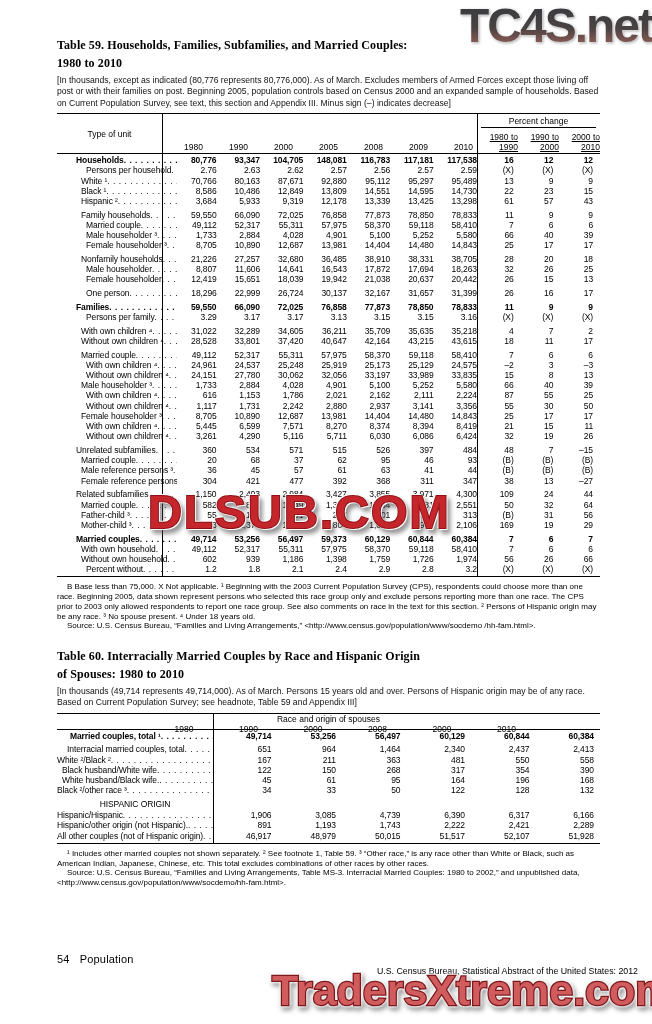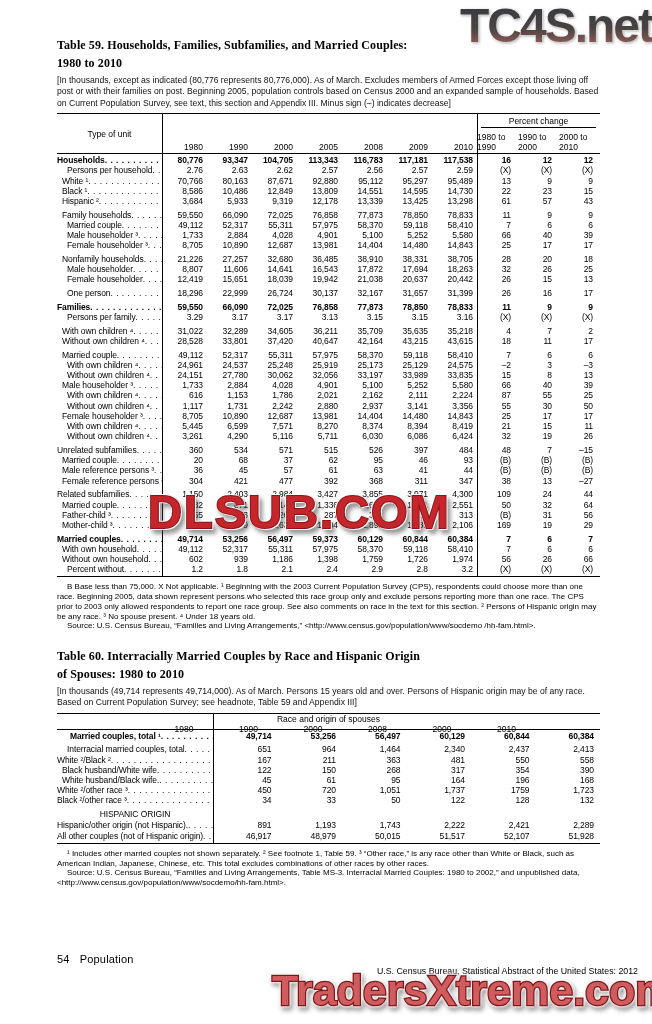--- a/index.html
+++ b/index.html
@@ -21,34 +21,34 @@
   .vline { position:absolute; top:0; bottom:0; width:1px; background:#000; }
 
   
   .t59-head { position:relative; height:40px; border-bottom:1.5px solid #000; }
   .h-stub { position:absolute; left:0; top:0; bottom:0; width:105px;
             display:flex; align-items:center; justify-content:center; font-size:8.5px; }
   .h-pct  { position:absolute; left:424px; top:2px; width:115px; text-align:center;
             font-size:8.5px; border-bottom:1px solid #000; padding-bottom:1px; }
   .h-years{ position:absolute; left:105px; right:0; bottom:1px; display:flex; align-items:flex-end; }
   .h-years .y { width:45px; text-align:right; padding-right:4px; font-size:8.5px; }
-  .h-years .p { width:41px; text-align:left; font-size:8.5px; line-height:9.5px; white-space:pre-line; }
+  .h-years .p { width:41px; text-align:right; font-size:8.5px; line-height:9.5px; white-space:pre-line;text-decoration:underline; }
 
   
   .t60-head { position:relative; height:16px; border-bottom:1.5px solid #000; display:flex; align-items:center;flex-direction:column; }
   .h-stub60 { width:156px; text-align:center; font-size:8.5px; }
   .t60-head .y6 { width:64.5px; text-align:right; padding-right:6px; font-size:8.5px; }
 
   
   .tbody { padding:1px 0 2px 0; }
   .trow { display:flex; font-size:8.5px; line-height:10.2px; letter-spacing:-.1px; }
   .trow.g { margin-top:3.5px; }
   .trow.b { font-weight:bold; }
   .stub { display:flex; overflow:hidden; }
-  .t59 .stub { width:105px; }
+  .t59 .stub { width:105px;margin-left:19px; }
   .t60 .stub { width:156px; }
   .stub .txt { white-space:nowrap; }
   .stub .lead { flex:1; overflow:hidden; white-space:nowrap; color:#000; }
   .stub .lead::after { content:" . . . . . . . . . . . . . . . . . . . . . . . . . . . . . . . . . . . . . ."; letter-spacing:.5px; }
   .i1 { padding-left:5px; } .i2 { padding-left:10px; } .i3 { padding-left:13px; }
   .trow .y  { width:45px;   text-align:right; padding-right:4px; }
   .trow .p  { width:41px;   text-align:right; padding-right:7px; }
   .trow .y6 { width:64.5px; text-align:right; padding-right:6px; }
   .trow.sh .stub { justify-content:center; }
   .trow.sh { margin-top:3.5px; margin-bottom:1px; }
@@ -118,21 +118,21 @@
       </div>
       <div class="tbody" id="t59-body">
           <div class="trow b">
             <div class="stub i0">
               <span class="txt">Households</span>
               <span class="lead"></span>
             </div>
             <div class="y">80,776</div>
             <div class="y">93,347</div>
             <div class="y">104,705</div>
-            <div class="y">113,343</div>
+            <div class="y">148,081</div>
             <div class="y">116,783</div>
             <div class="y">117,181</div>
             <div class="y">117,538</div>
             <div class="p">16</div>
             <div class="p">12</div>
             <div class="p">12</div>
           </div>
           <div class="trow">
             <div class="stub i2">
               <span class="txt">Persons per household</span>
@@ -810,49 +810,49 @@
               </div>
               <div class="y6">45</div>
               <div class="y6">61</div>
               <div class="y6">95</div>
               <div class="y6">164</div>
               <div class="y6">196</div>
               <div class="y6">168</div>
             </div>
             <div class="trow">
               <div class="stub i0">
-                <span class="txt">White ²/other race ³</span>
-                <span class="lead"></span>
-              </div>
-              <div class="y6">450</div>
-              <div class="y6">720</div>
-              <div class="y6">1,051</div>
-              <div class="y6">1,737</div>
-              <div class="y6">1759</div>
-              <div class="y6">1,723</div>
-            </div>
-            <div class="trow">
-              <div class="stub i0">
                 <span class="txt">Black ²/other race ³</span>
                 <span class="lead"></span>
               </div>
               <div class="y6">34</div>
               <div class="y6">33</div>
               <div class="y6">50</div>
               <div class="y6">122</div>
               <div class="y6">128</div>
               <div class="y6">132</div>
             </div>
             <div class="trow sh">
               <div class="stub i0">
                 <span class="txt">HISPANIC ORIGIN</span>
               </div>
             </div>
             <div class="trow">
               <div class="stub i0">
+                <span class="txt">Hispanic/Hispanic</span>
+                <span class="lead"></span>
+              </div>
+              <div class="y6">1,906</div>
+              <div class="y6">3,085</div>
+              <div class="y6">4,739</div>
+              <div class="y6">6,390</div>
+              <div class="y6">6,317</div>
+              <div class="y6">6,166</div>
+            </div>
+            <div class="trow">
+              <div class="stub i0">
                 <span class="txt">Hispanic/other origin (not Hispanic).</span>
                 <span class="lead"></span>
               </div>
               <div class="y6">891</div>
               <div class="y6">1,193</div>
               <div class="y6">1,743</div>
               <div class="y6">2,222</div>
               <div class="y6">2,421</div>
               <div class="y6">2,289</div>
             </div>

